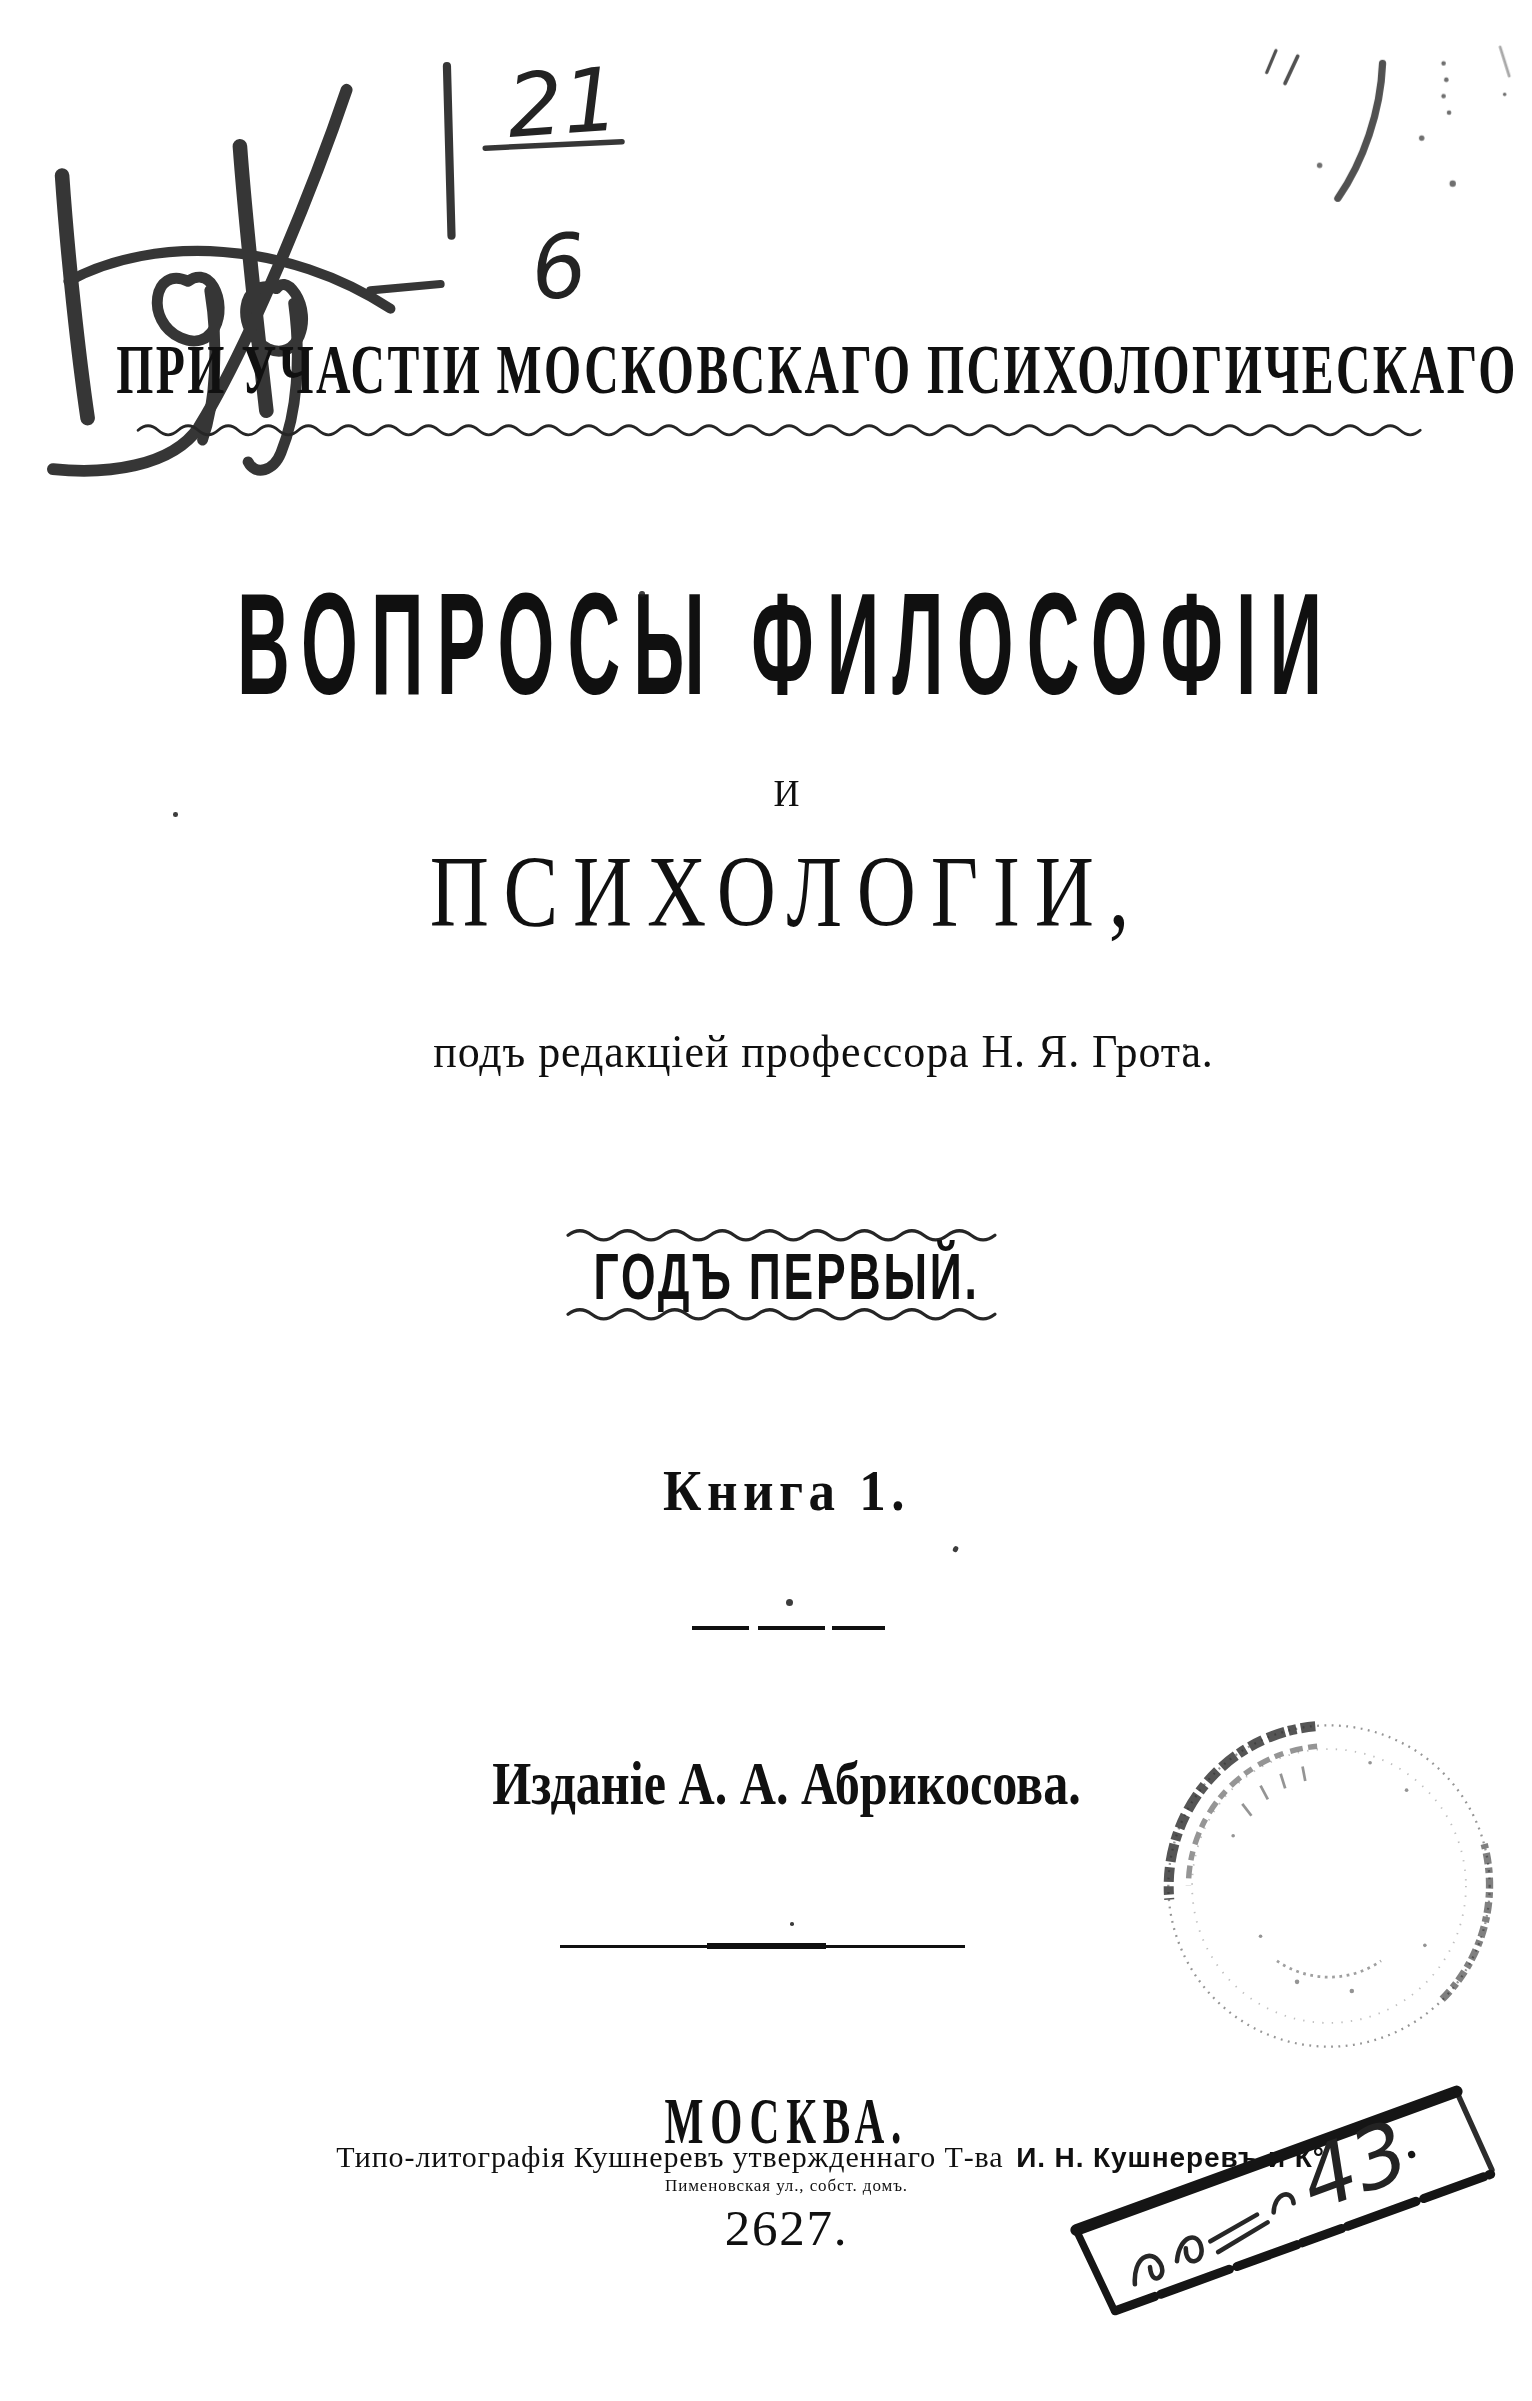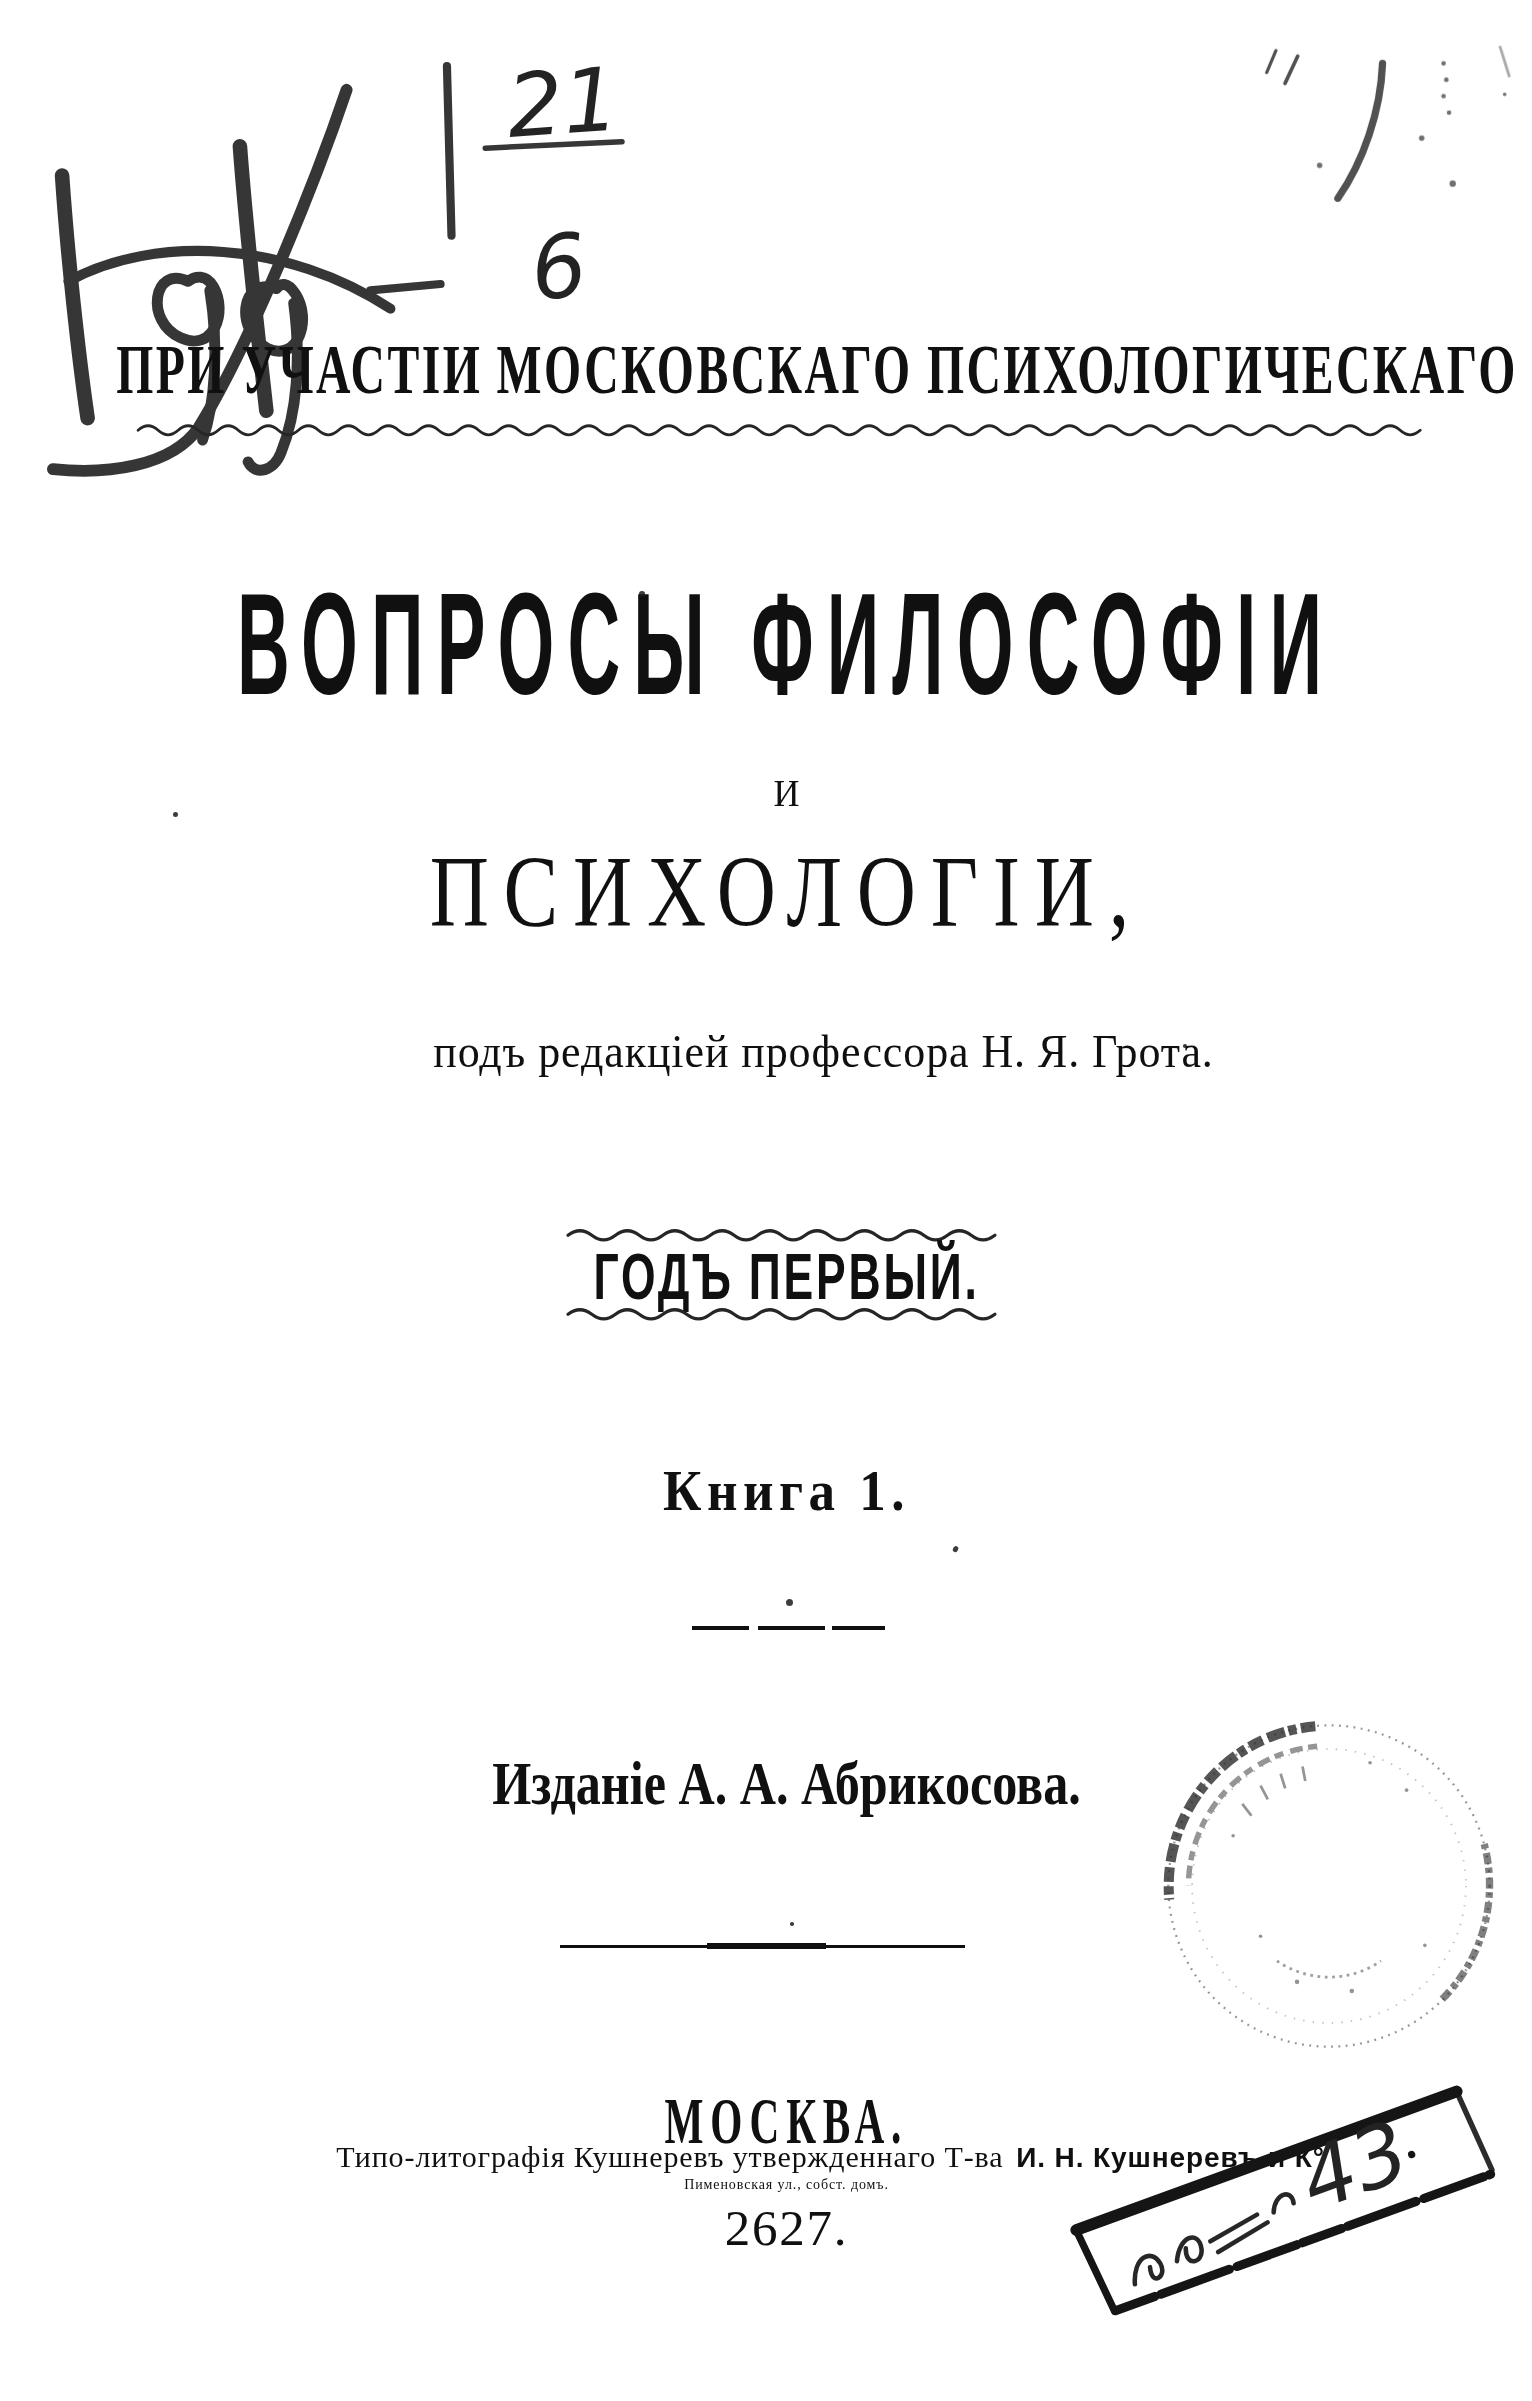--- a/index.html
+++ b/index.html
@@ -134,21 +134,21 @@
 <div class="center-line" style="top:2089px;">
   <span class="tt serif" style="font-weight:bold;font-size:55px;letter-spacing:9px;transform:scale(0.75,1.18);">МОСКВА.</span>
 </div>
 
 <div class="center-line" style="top:2142px;left:64px;z-index:1;">
   <span class="tt serif" style="font-size:30px;letter-spacing:0.9px;">Типо-литографія Кушнеревъ утвержденнаго Т-ва</span>
   <span class="tt sans" style="font-weight:bold;font-size:28px;letter-spacing:0.9px;margin-left:9px;">И. Н. Кушнеревъ и К°</span>
 </div>
 
 <div class="center-line" style="top:2177px;">
-  <span class="tt serif" style="font-size:14px;letter-spacing:0.9px;">Пименовская ул., собст. домъ.</span>
+  <span class="tt serif" style="font-size:17px;letter-spacing:0.9px;">Пименовская ул., собст. домъ.</span>
 </div>
 
 <div class="center-line" style="top:2203px;">
   <span class="tt serif" style="font-size:51px;letter-spacing:1.8px;">2627.</span>
 </div>
 
 <svg style="left:1049px;top:2053px;z-index:4;" width="474" height="274" viewBox="0 0 520 300">
   <g transform="translate(255,163) rotate(-20)" stroke="#151515" fill="none" stroke-linecap="round">
     <path d="M-222,-48 L222,-48" stroke-width="13"></path>
     <path d="M-212,50 L226,50" stroke-width="10" stroke-dasharray="46 7 80 9 70 6"></path>

